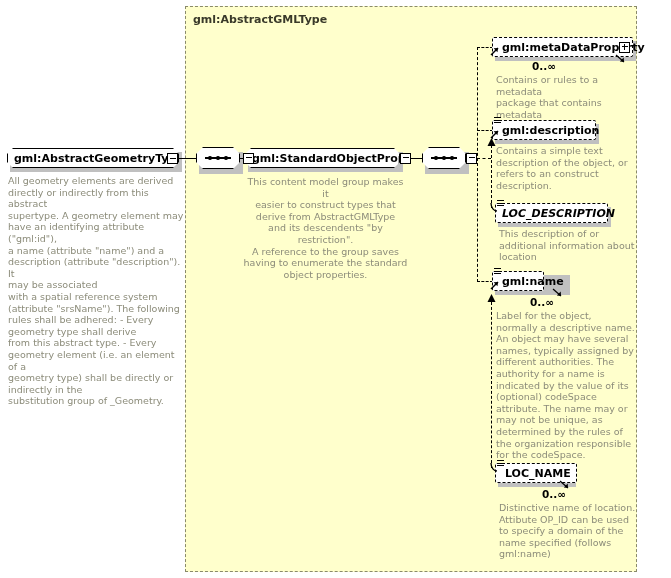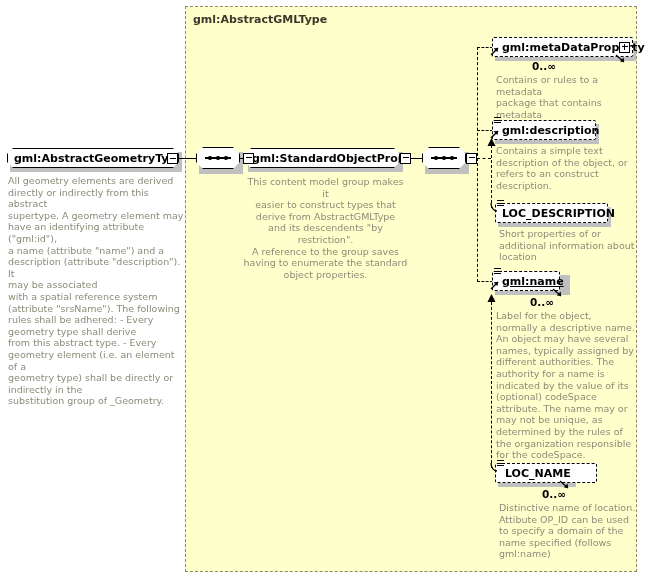--- a/index.html
+++ b/index.html
@@ -317,33 +317,33 @@
 <div class="vline-d" style="left:491px; top:145px; height:63px;"></div>
 <svg class="uparrow" style="left:486px; top:138px;" width="11" height="10" viewBox="0 0 11 10">
   <path d="M5.5,0 L9.5,8 L1.5,8 Z" fill="#000"></path>
 </svg>
 <svg style="position:absolute; left:487px; top:203px; z-index:3;" width="10" height="10" viewBox="0 0 10 10">
   <path d="M4,0 C4,5 7,8 10,8" stroke="#000" stroke-width="1.3" fill="none"></path>
 </svg>
 
 <div class="shadow" style="left:498px; top:207px; width:113px; height:20px;"></div>
 <div class="node box-dashed" id="el-loc-description" style="left:495px; top:203px; width:113px; height:20px;">
-  <span class="label" style="">LOC_DESCRIPTION</span>
+  <span class="label" style="font-style:italic;">LOC_DESCRIPTION</span>
 </div>
 <div class="stglyph" style="left:497px; top:200px;">
     <i></i>
     <i></i>
     <i></i>
   </div>
-<div class="anno" style="left:499px; top:228px; width:146px;">Short properties of or
+<div class="anno" style="left:499px; top:228px; width:146px;">This description of or
 additional information about
 location</div>
 
 <div class="shadow" style="left:495px; top:275px; width:75px; height:20px;"></div>
-<div class="node box-dashed" id="el-name" style="left:492px; top:271px; width:68px; height:20px;text-decoration:underline;">
+<div class="node box-dashed" id="el-name" style="left:492px; top:271px; width:52px; height:20px;">
   <span class="label" style="padding-left:9px;">gml:name</span>
 </div>
 <div class="stglyph" style="left:494px; top:268px;">
     <i></i>
     <i></i>
     <i></i>
   </div>
 <svg class="refarrow" style="left:490px; top:278px;" width="10" height="12" viewBox="0 0 10 12">
   <path d="M1,11 L8,4" stroke="#000" stroke-width="1.4" fill="none"></path>
   <path d="M8,4 L3.6,4.3 L7.5,8.2 Z" fill="#000"></path>
@@ -369,21 +369,21 @@
 
 <div class="vline-d" style="left:491px; top:302px; height:166px;"></div>
 <svg class="uparrow" style="left:486px; top:294px;" width="11" height="10" viewBox="0 0 11 10">
   <path d="M5.5,0 L9.5,8 L1.5,8 Z" fill="#000"></path>
 </svg>
 <svg style="position:absolute; left:487px; top:463px; z-index:3;" width="10" height="10" viewBox="0 0 10 10">
   <path d="M4,0 C4,5 7,8 10,8" stroke="#000" stroke-width="1.3" fill="none"></path>
 </svg>
 
 <div class="shadow" style="left:498px; top:467px; width:78px; height:20px;"></div>
-<div class="node box-dashed" id="el-loc-name" style="left:495px; top:463px; width:102px; height:20px;">
+<div class="node box-dashed" id="el-loc-name" style="left:495px; top:463px; width:82px; height:20px;">
   <span class="label" style="padding-left:9px;">LOC_NAME</span>
 </div>
 <div class="stglyph" style="left:497px; top:460px;">
     <i></i>
     <i></i>
     <i></i>
   </div>
 <svg style="position:absolute; left:559px; top:480px; z-index:3;" width="12" height="10" viewBox="0 0 12 10">
   <path d="M1,1 L9,8" stroke="#000" stroke-width="1.2" fill="none"></path>
   <path d="M9,8 L8.7,3.6 L4.8,7.6 Z" fill="#000"></path>

